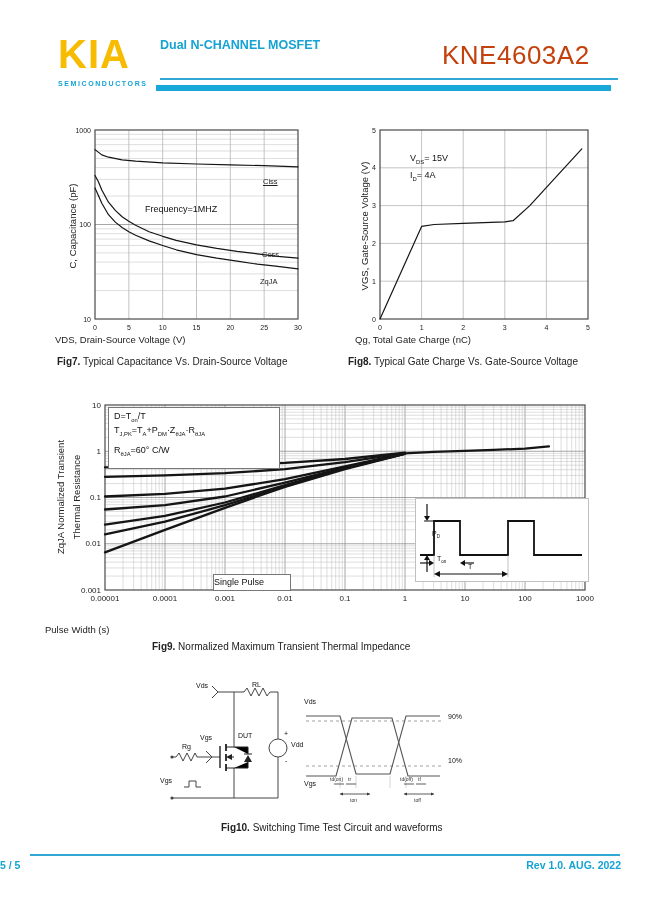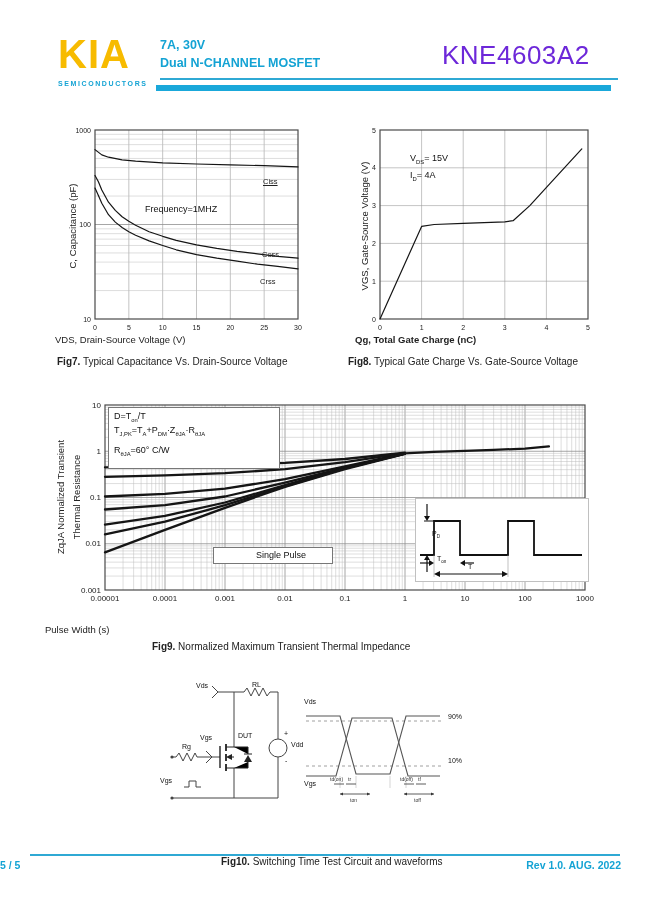--- a/index.html
+++ b/index.html
@@ -3,21 +3,21 @@
 <meta charset="utf-8">
 <style>
   html,body{margin:0;padding:0;background:#e8e8e8;}
   #page{position:relative;width:649px;height:917px;background:#ffffff;margin:0 auto;
         font-family:"Liberation Sans", sans-serif;color:#222;overflow:hidden;}
   .abs{position:absolute;}
   
   .logo{font-weight:700;font-size:40px;letter-spacing:1px;color:#f7bb00;line-height:1;}
   .logo-sub{font-size:7px;letter-spacing:1.6px;color:#14a3d4;font-weight:700;}
   .spec{color:#14a3d4;font-weight:700;font-size:12.5px;line-height:1.45;}
-  .part{color:#6d28d9;font-size:26px;font-weight:500;letter-spacing:0.5px;}
+  .part{color:#c2410c;font-size:26px;font-weight:500;letter-spacing:0.5px;}
   .rule-thin{height:2px;background:#2fa9d4;}
   .rule-thick{height:6px;background:#1aa8da;}
   
   svg{display:block;}
   .axis-label{font-size:9.5px;color:#222;white-space:nowrap;}
   .rot{transform:translate(-50%,-50%) rotate(-90deg);transform-origin:center;}
   .center{}
   .caption{font-size:10px;color:#222;white-space:nowrap;}
   .caption b{font-weight:700;}
   .curve-label{font-size:7.5px;color:#222;white-space:nowrap;}
@@ -30,21 +30,20 @@
   .footer-txt{color:#14a3d4;font-weight:700;font-size:10.5px;white-space:nowrap;}
 </style>
 </head>
 <body>
 
 <div id="page">
 
   <div class="abs logo" style="left:58px;top:34px;">KIA</div>
   <div class="abs logo-sub" style="left:58px;top:80px;">SEMICONDUCTORS</div>
   <div class="abs spec" style="left:160px;top:36px;">
-    <div>7A, 30V</div>
     <div>Dual N-CHANNEL MOSFET</div>
   </div>
   <div class="abs part" style="left:442px;top:40px;">KNE4603A2</div>
   <div class="abs rule-thin" style="left:160px;top:78px;width:458px;"></div>
   <div class="abs rule-thick" style="left:156px;top:85px;width:455px;"></div>
 
   <svg id="svg-fig7" class="abs" style="left:55px;top:124px;" width="255" height="212">
       <line x1="73.83333333333333" y1="6" x2="73.83333333333333" y2="195" stroke="#9c9c9c" stroke-width="0.6"></line>
       <line x1="107.66666666666666" y1="6" x2="107.66666666666666" y2="195" stroke="#9c9c9c" stroke-width="0.6"></line>
       <line x1="141.5" y1="6" x2="141.5" y2="195" stroke="#9c9c9c" stroke-width="0.6"></line>
@@ -80,21 +79,21 @@
       <text x="243" y="206" text-anchor="middle" font-size="7" fill="#222">30</text>
       <text x="36" y="197.5" text-anchor="end" font-size="7" fill="#222">10</text>
       <text x="36" y="103" text-anchor="end" font-size="7" fill="#222">100</text>
       <text x="36" y="8.5" text-anchor="end" font-size="7" fill="#222">1000</text>
     </svg>
   <div class="abs axis-label rot" style="left:72px;top:226px;">C, Capacitance (pF)</div>
   <div class="abs axis-label center" style="left:55px;top:334px;width:255px;">VDS, Drain-Source Voltage (V)</div>
   <div class="abs ann" style="left:145px;top:204px;">Frequency=1MHZ</div>
   <div class="abs curve-label" style="left:263px;top:177px;text-decoration:underline;">Ciss</div>
   <div class="abs curve-label" style="left:262px;top:238px;margin-top:12px;">Coss</div>
-  <div class="abs curve-label" style="left:260px;top:277px;">Crss</div>
+  <div class="abs curve-label" style="left:260px;top:277px;">ZqJA</div>
   <div class="abs caption" style="left:57px;top:356px;"><b>Fig7.</b><span> Typical Capacitance Vs. Drain-Source Voltage</span></div>
 
   <svg id="svg-fig8" class="abs" style="left:355px;top:124px;" width="245" height="212">
       <line x1="66.6" y1="6" x2="66.6" y2="195" stroke="#9c9c9c" stroke-width="0.6"></line>
       <line x1="108.2" y1="6" x2="108.2" y2="195" stroke="#9c9c9c" stroke-width="0.6"></line>
       <line x1="149.8" y1="6" x2="149.8" y2="195" stroke="#9c9c9c" stroke-width="0.6"></line>
       <line x1="191.4" y1="6" x2="191.4" y2="195" stroke="#9c9c9c" stroke-width="0.6"></line>
       <line x1="25" y1="157.2" x2="233" y2="157.2" stroke="#9c9c9c" stroke-width="0.6"></line>
       <line x1="25" y1="119.39999999999999" x2="233" y2="119.39999999999999" stroke="#9c9c9c" stroke-width="0.6"></line>
       <line x1="25" y1="81.60000000000001" x2="233" y2="81.60000000000001" stroke="#9c9c9c" stroke-width="0.6"></line>
@@ -108,21 +107,21 @@
       <text x="191.4" y="206" text-anchor="middle" font-size="7" fill="#222">4</text>
       <text x="233" y="206" text-anchor="middle" font-size="7" fill="#222">5</text>
       <text x="21" y="197.5" text-anchor="end" font-size="7" fill="#222">0</text>
       <text x="21" y="159.7" text-anchor="end" font-size="7" fill="#222">1</text>
       <text x="21" y="121.89999999999999" text-anchor="end" font-size="7" fill="#222">2</text>
       <text x="21" y="84.10000000000001" text-anchor="end" font-size="7" fill="#222">3</text>
       <text x="21" y="46.29999999999998" text-anchor="end" font-size="7" fill="#222">4</text>
       <text x="21" y="8.5" text-anchor="end" font-size="7" fill="#222">5</text>
     </svg>
   <div class="abs axis-label rot" style="left:364px;top:226px;">VGS, Gate-Source Voltage (V)</div>
-  <div class="abs axis-label center" style="left:355px;top:334px;width:245px;font-weight:bold;">Qg, Total Gate Charge (nC)</div>
+  <div class="abs axis-label center" style="left:355px;top:334px;width:245px;">Qg, Total Gate Charge (nC)</div>
   <div class="abs ann" style="left:410px;top:153px;"><span>V</span><sub>DS</sub><span>= 15V</span></div>
   <div class="abs ann" style="left:410px;top:170px;"><span>I</span><sub>D</sub><span>= 4A</span></div>
   <div class="abs caption" style="left:348px;top:356px;text-align:right;"><b>Fig8.</b><span> Typical Gate Charge Vs. Gate-Source Voltage</span></div>
 
   <svg id="svg-fig9" class="abs" style="left:45px;top:398px;" width="595" height="212">
       <line x1="78.06179973983888" y1="7" x2="78.06179973983888" y2="192" stroke="#bcbcbc" stroke-width="0.5"></line>
       <line x1="88.62727528317976" y1="7" x2="88.62727528317976" y2="192" stroke="#bcbcbc" stroke-width="0.5"></line>
       <line x1="96.12359947967775" y1="7" x2="96.12359947967775" y2="192" stroke="#bcbcbc" stroke-width="0.5"></line>
       <line x1="101.93820026016112" y1="7" x2="101.93820026016112" y2="192" stroke="#bcbcbc" stroke-width="0.5"></line>
       <line x1="106.68907502301863" y1="7" x2="106.68907502301863" y2="192" stroke="#bcbcbc" stroke-width="0.5"></line>
@@ -254,21 +253,21 @@
   <div class="abs axis-label rot" style="left:60px;top:497px;">ZqJA Normalized Transient</div>
   <div class="abs axis-label rot" style="left:76px;top:497px;">Thermal Resistance</div>
 
   <div class="abs box" style="left:108px;top:407px;width:172px;height:62px;padding:3px 5px;box-sizing:border-box;">
     <div class="ann"><span>D=T</span><sub>on</sub><span>/T</span></div>
     <div class="ann" style="margin-top:2px;"><span>T</span><sub>J,PK</sub><span>=T</span><sub>A</sub><span>+P</span><sub>DM</sub><span>·Z</span><sub>θJA</sub><span>·R</span><sub>θJA</sub></div>
     <div class="ann" style="margin-top:8px;"><span>R</span><sub>θJA</sub><span>=60° C/W</span></div>
   </div>
 
 
-  <div class="abs box ann center" style="left:213px;top:547px;width:76px;height:15px;line-height:15px;padding-left:42px;">Single Pulse</div>
+  <div class="abs box ann center" style="left:213px;top:574px;width:76px;height:15px;line-height:15px;">Single Pulse</div>
 
   <div class="abs" style="left:415px;top:498px;width:172px;height:82px;background:#fff;border:1px solid #c0c0c0;">
     <svg width="172" height="82">
       <path d="M4 56 H18 V22 H44 V56 H92 V22 H118 V56 H166" fill="none" stroke="#111" stroke-width="1.8"></path>
       <path d="M8 22 H18" stroke="#111" stroke-width="1"></path>
       <path d="M18 56 V78 M92 56 V78" stroke="#999" stroke-width="0.6"></path>
       <path d="M11 5 V17" stroke="#111" stroke-width="1.2"></path>
         <polygon points="8,17 14,17 11,22" fill="#111"></polygon>
       <path d="M11 73 V61" stroke="#111" stroke-width="1.2"></path>
         <polygon points="8,61 14,61 11,56" fill="#111"></polygon>
@@ -336,19 +335,19 @@
     <span class="abs tinylab" style="left:148px;top:25px;">90%</span>
     <span class="abs tinylab" style="left:148px;top:69px;">10%</span>
     <span class="abs microlab" style="left:30px;top:88px;">td(on)</span>
     <span class="abs microlab" style="left:48px;top:88px;">tr</span>
     <span class="abs microlab" style="left:50px;top:109px;">ton</span>
     <span class="abs microlab" style="left:100px;top:88px;">td(off)</span>
     <span class="abs microlab" style="left:118px;top:88px;">tf</span>
     <span class="abs microlab" style="left:114px;top:109px;">toff</span>
   </div>
 
-  <div class="abs caption" style="left:185px;top:856px;padding-left:36px;"><b>Fig10.</b><span> Switching Time Test Circuit and waveforms</span></div>
+  <div class="abs caption" style="left:185px;top:822px;padding-left:36px;"><b>Fig10.</b><span> Switching Time Test Circuit and waveforms</span></div>
 
   <div class="abs" style="left:30px;top:854px;width:590px;height:2px;background:#2fa9d4;"></div>
   <div class="abs footer-txt center" style="left:0;top:859px;width:549px;">5 / 5</div>
   <div class="abs footer-txt" style="right:28px;top:859px;">Rev 1.0. AUG. 2022</div>
 
 </div>
 
 </body></html>

